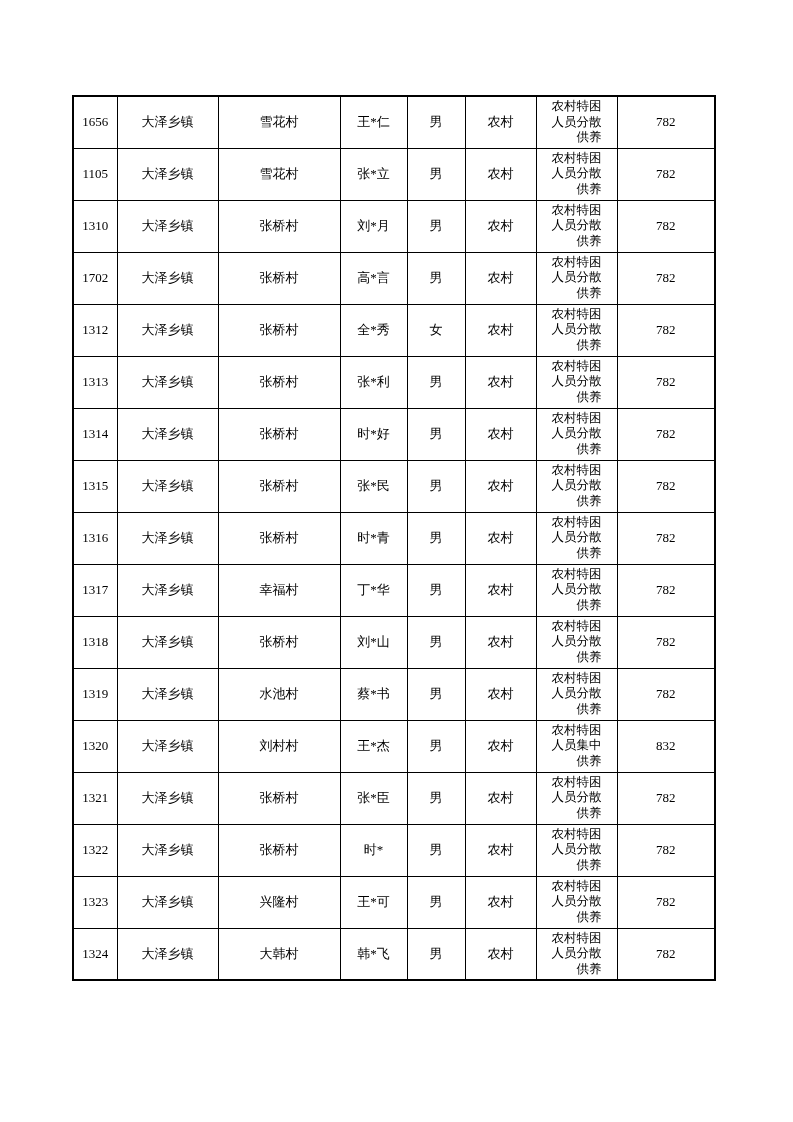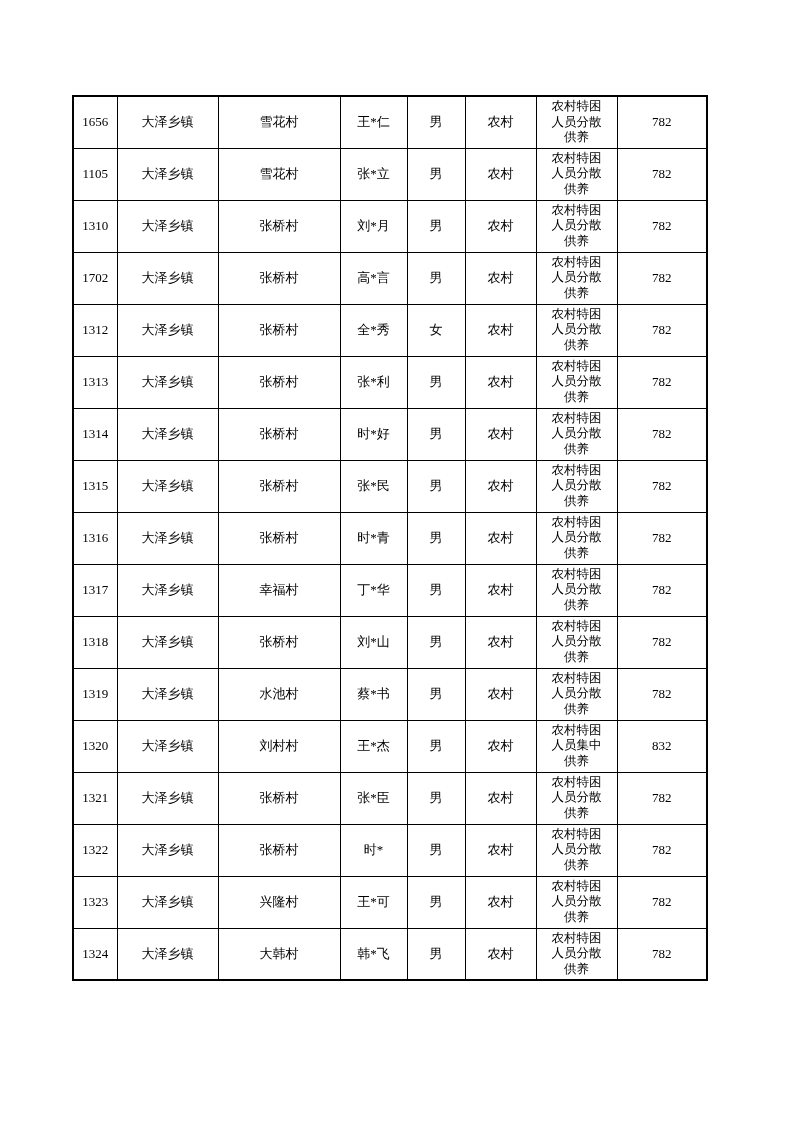--- a/index.html
+++ b/index.html
@@ -44,29 +44,29 @@
     overflow: visible;
     box-sizing: border-box;
   }
   td.col-id      { width: 44px; }
   td.col-town    { width: 101px; margin-left: 48px; }
   td.col-village { width: 122px; margin-left: 10px; }
   td.col-name    { width: 67px; }
   td.col-gender  { width: 58px; }
   td.col-area    { width: 71px; }
   td.col-category{ width: 81px; }
-  td.col-amount  { width: 90px; }
+  td.col-amount  { width: 98px; }
   .wrap4 {
     display: block;
     width: 4em;
     margin: 0 auto;
     font-size: 12.5px;
     line-height: 15.5px;
     word-break: break-all;
-    text-align: center;
+    text-align: right;
   }
 </style>
 </head>
 <body>
 
 <div class="page">
   <table class="records">
     <tbody id="records-body">
         <tr>
           <td class="col-id">1656</td>

